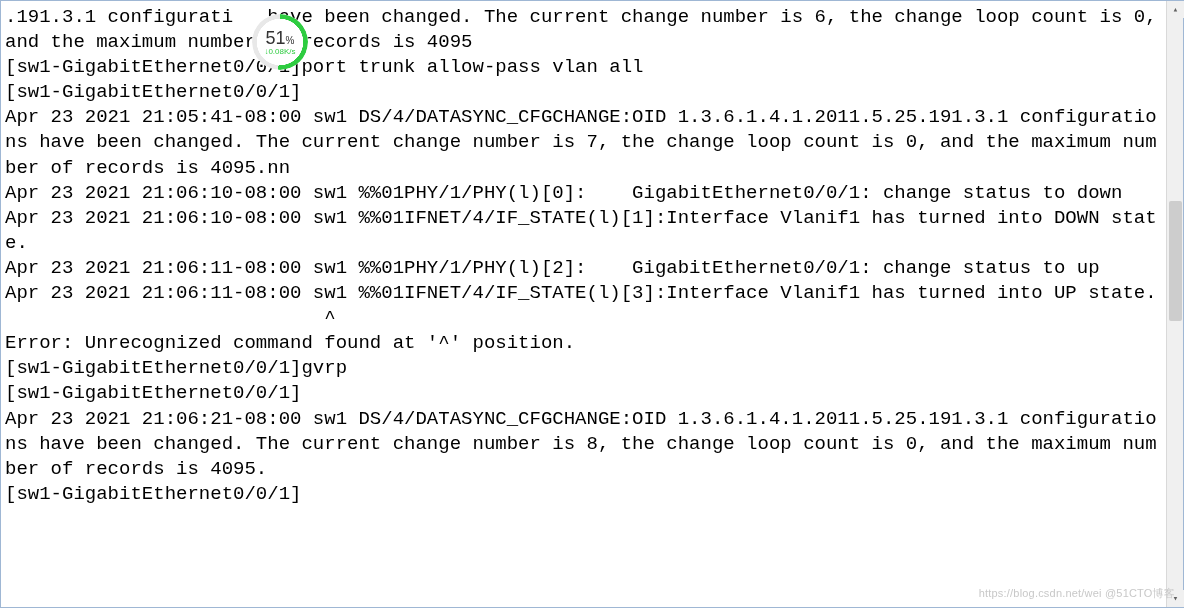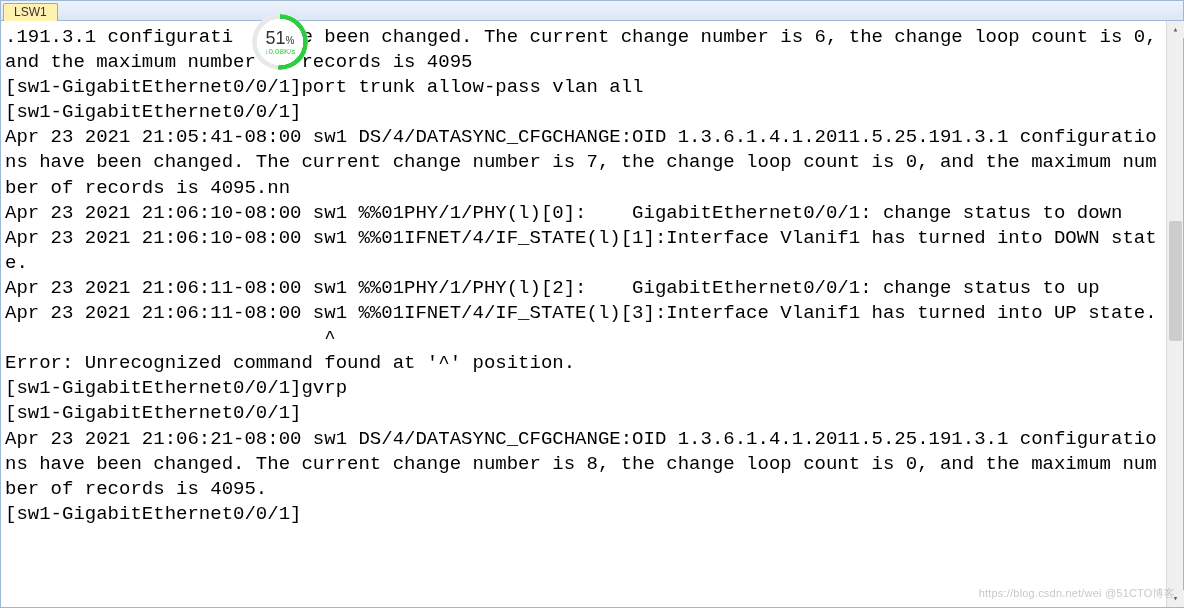--- a/index.html
+++ b/index.html
@@ -89,23 +89,20 @@
     font: 11px Arial, sans-serif; color: #c8c8c8;
     letter-spacing: 0.2px;
     pointer-events: none;
   }
 </style>
 </head>
 <body>
 
 <div class="window">
 
-  <div class="tabbar">
-    <div class="tab">LSW1</div>
-  </div>
 
   <div class="terminal-wrap">
     <div class="terminal">.191.3.1 configurati   have been changed. The current change number is 6, the change loop count is 0, and the maximum number of records is 4095
 [sw1-GigabitEthernet0/0/1]port trunk allow-pass vlan all
 [sw1-GigabitEthernet0/0/1]
 Apr 23 2021 21:05:41-08:00 sw1 DS/4/DATASYNC_CFGCHANGE:OID 1.3.6.1.4.1.2011.5.25.191.3.1 configurations have been changed. The current change number is 7, the change loop count is 0, and the maximum number of records is 4095.nn
 Apr 23 2021 21:06:10-08:00 sw1 %%01PHY/1/PHY(l)[0]:    GigabitEthernet0/0/1: change status to down
 Apr 23 2021 21:06:10-08:00 sw1 %%01IFNET/4/IF_STATE(l)[1]:Interface Vlanif1 has turned into DOWN state.
 Apr 23 2021 21:06:11-08:00 sw1 %%01PHY/1/PHY(l)[2]:    GigabitEthernet0/0/1: change status to up
 Apr 23 2021 21:06:11-08:00 sw1 %%01IFNET/4/IF_STATE(l)[3]:Interface Vlanif1 has turned into UP state.

